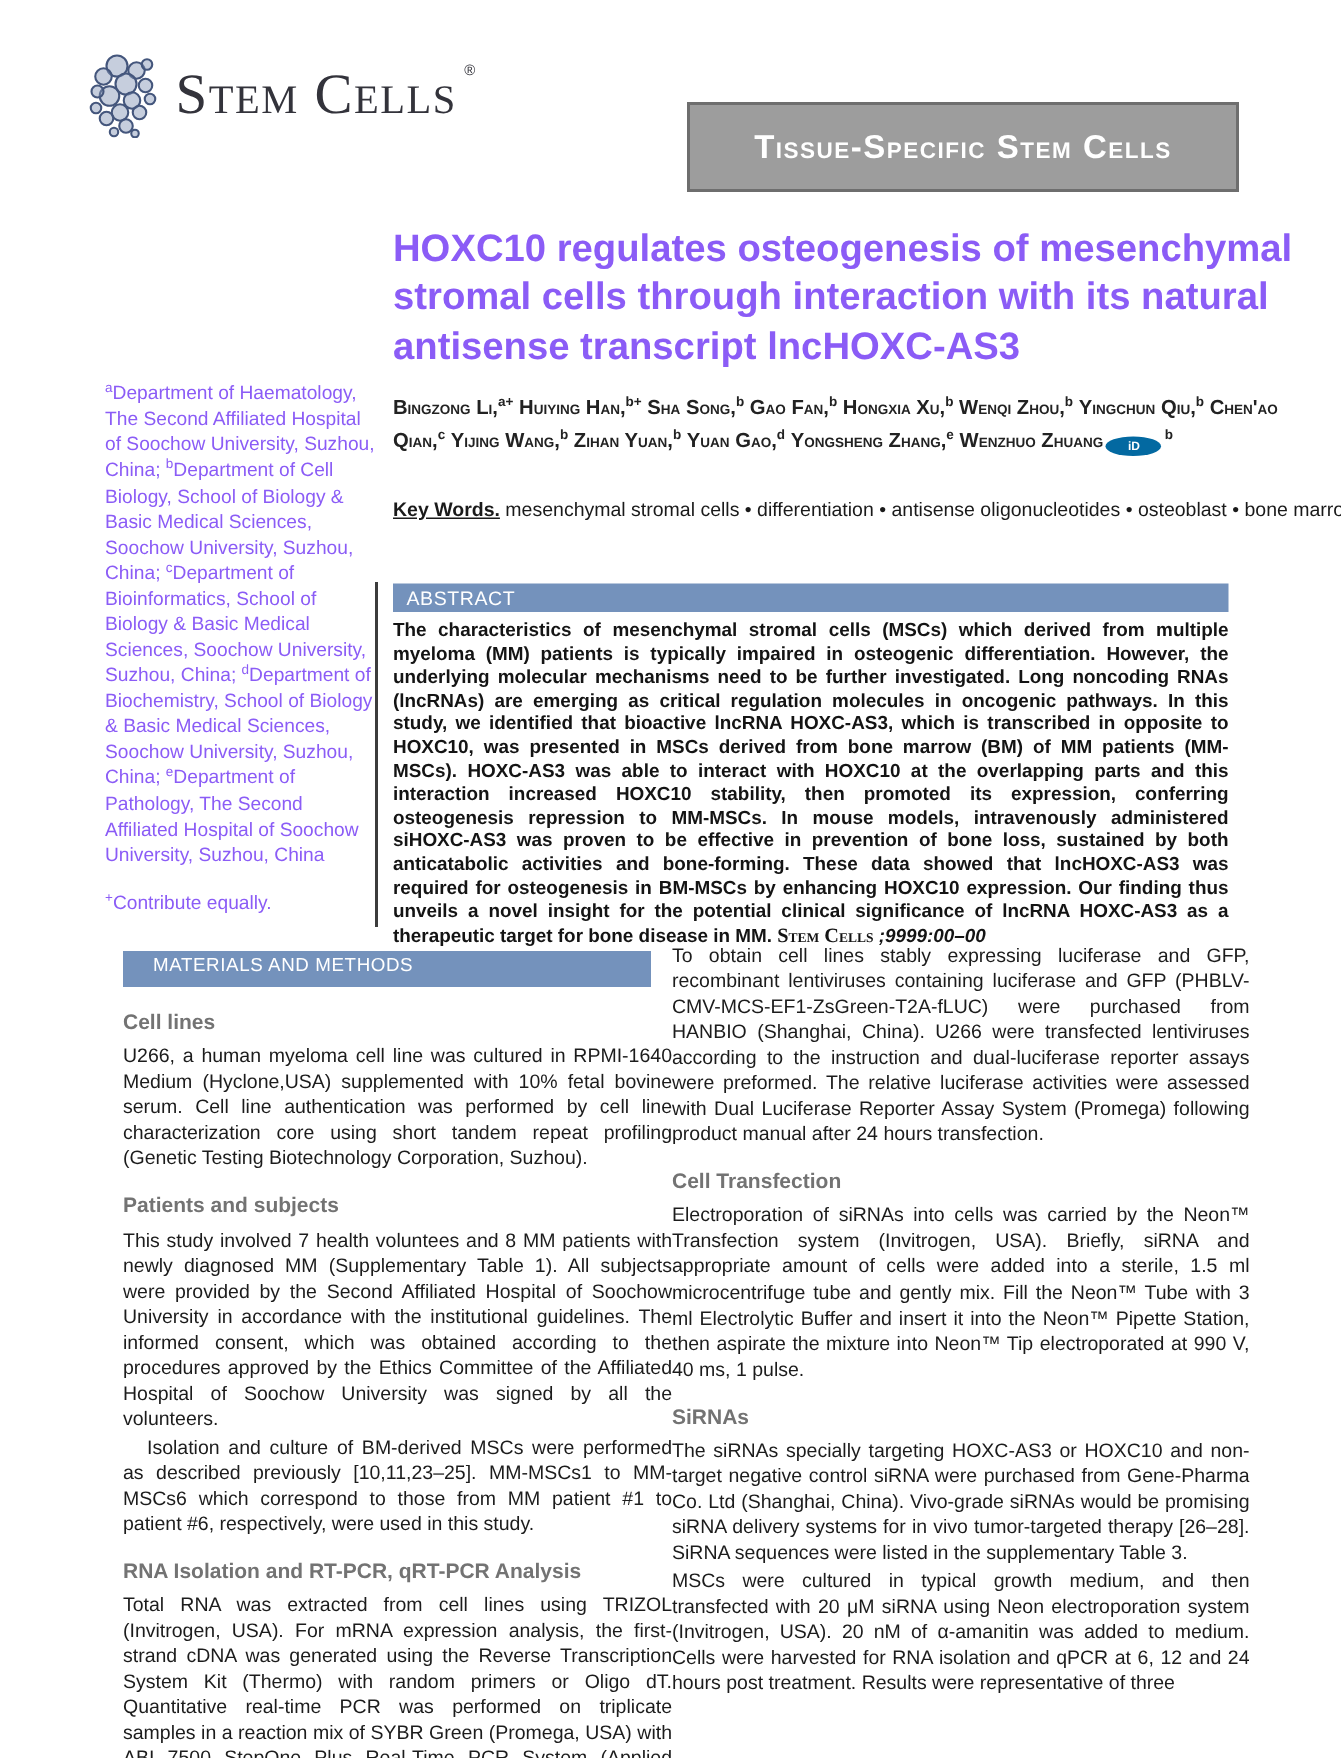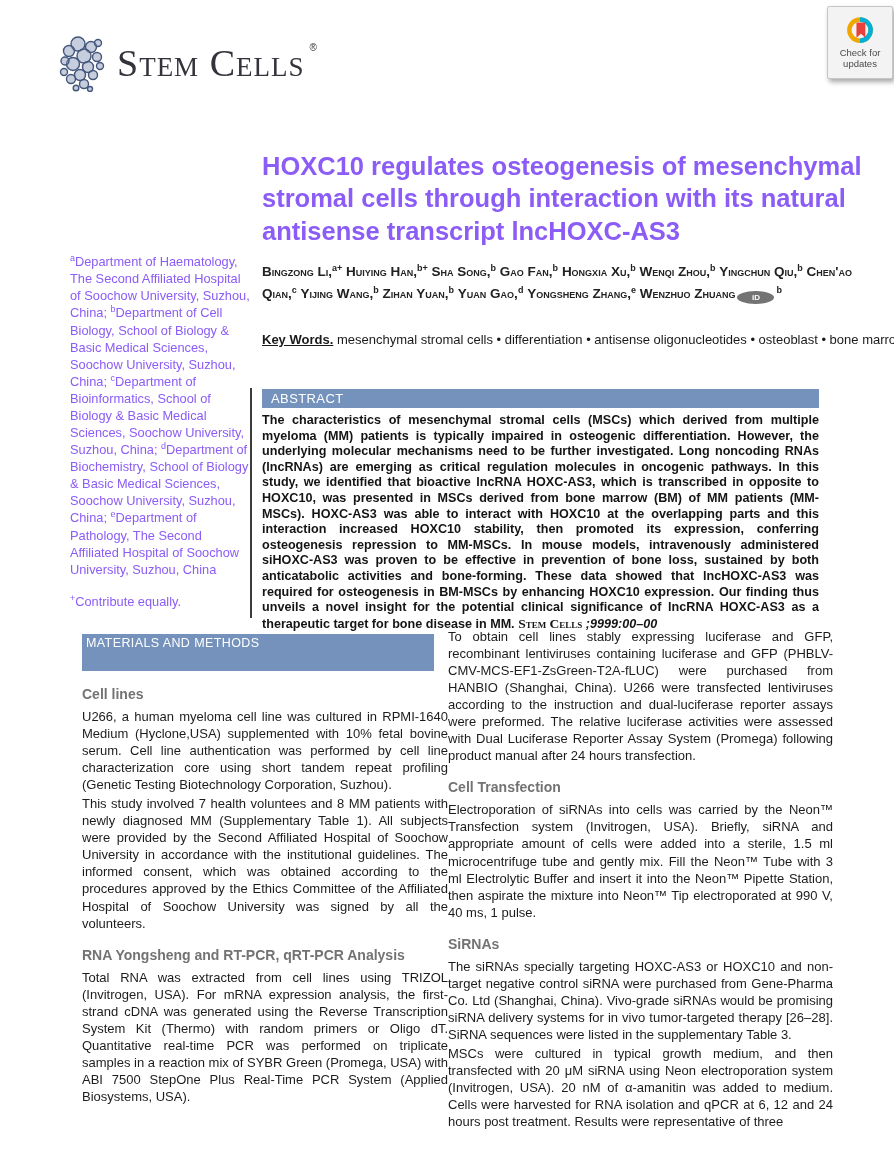--- a/index.html
+++ b/index.html
@@ -25,21 +25,21 @@
           display:flex;align-items:center;justify-content:center;}
 
   
   .title{position:absolute;left:262px;top:150px;width:610px;
          font-size:25.5px;font-weight:bold;line-height:1.27;color:#8b5cf6;white-space:pre-line;}
   .authors{position:absolute;left:262px;top:260px;width:612px;
            font-size:13.5px;font-weight:bold;line-height:1.65;color:#222;}
   .a-name{font-variant:small-caps;}
   .authors sup{font-size:9px;}
   .orcid{display:inline-block;width:37px;height:13px;border-radius:50%;
-         background:#737373;color:#fff;font-size:8px;font-weight:bold;
+         background:#0369a1;color:#fff;font-size:8px;font-weight:bold;
          text-align:center;line-height:13px;margin:0 2px;vertical-align:-2px;cursor:pointer;}
   .keywords{position:absolute;left:262px;top:331px;width:604px;
             font-size:13px;line-height:1.45;color:#1a1a1a;
             padding-left:84px;text-indent:-84px;}
   .kw-label{font-weight:bold;text-decoration:underline;}
 
   
   .divider-v{position:absolute;left:250px;top:388px;height:230px;border-left:2px solid #3c3c3c;}
   .bar{background:#7492bc;color:#ffffff;font-weight:normal;box-sizing:border-box;}
   .abstract-bar{position:absolute;left:262px;top:389px;width:557px;height:19px;
@@ -55,22 +55,22 @@
   .sidebar{position:absolute;left:70px;top:253px;width:182px;height:366px;overflow:hidden;
            font-size:12.8px;line-height:1.33;color:#8b5cf6;}
   .sidebar p{margin:0 0 15px 0;}
   .sidebar sup{font-size:9px;}
 
   
   .col{position:absolute;top:628px;height:544px;overflow:hidden;
        font-size:13px;line-height:1.31;text-align:justify;color:#1c1c1c;}
   .col-left{left:82px;width:366px;}
   .col-right{left:448px;width:385px;}
-  .methods-bar{height:37px;width:352px;font-size:12.5px;line-height:19px;
-               padding-left:4px;letter-spacing:.4px;margin:6px 0 12px 0;}
+  .methods-bar{height:24px;width:352px;font-size:12.5px;line-height:19px;
+               padding-left:20px;letter-spacing:.4px;margin:6px 0 12px 0;}
   .col h3{font-size:14px;margin:14px 0 5px 0;text-align:left;color:#737373;}
   .col p{margin:0 0 2px 0;}
   .col p.indent{text-indent:16px;}
 </style>
 </head>
 <body>
 
 <div class="page">
 
   <div class="logo">
@@ -92,29 +92,22 @@
           <circle cx="6" cy="38" r="3.5"></circle>
         <circle cx="42" cy="32" r="3.5"></circle>
           <circle cx="18" cy="54" r="2.8"></circle>
         <circle cx="32" cy="55" r="2.5"></circle>
       </g>
     </svg>
     <span class="logo-text">Stem Cells</span>
     <span class="reg">®</span>
   </div>
 
-  <div class="crossmark">
-    <svg width="32" height="32" viewBox="0 0 36 36">
-      <circle cx="18" cy="17" r="12" fill="none" stroke="#f0a800" stroke-width="5"></circle>
-      <path d="M18 5 A12 12 0 0 1 18 29" fill="none" stroke="#00b0d8" stroke-width="5"></path>
-      <path d="M14 8.5 h10 v17 l-5 -4.5 l-5 4.5 z" fill="#e8413c"></path>
-    </svg>
-    <span class="cm-text">Check for updates</span>
-  </div>
 
+  <div class="banner">Tissue-Specific Stem Cells</div>
 
   <h1 class="title" style="margin:0;">HOXC10 regulates osteogenesis of mesenchymal
 stromal cells through interaction with its natural
 antisense transcript lncHOXC-AS3</h1>
 
   <div class="authors"><span><span class="a-name">Bingzong Li,</span><sup>a+</sup></span> <span><span class="a-name">Huiying Han,</span><sup>b+</sup></span> <span><span class="a-name">Sha Song,</span><sup>b</sup></span> <span><span class="a-name">Gao Fan,</span><sup>b</sup></span> <span><span class="a-name">Hongxia Xu,</span><sup>b</sup></span> <span><span class="a-name">Wenqi Zhou,</span><sup>b</sup></span> <span><span class="a-name">Yingchun Qiu,</span><sup>b</sup></span> <span><span class="a-name">Chen'ao Qian,</span><sup>c</sup></span> <span><span class="a-name">Yijing Wang,</span><sup>b</sup></span> <span><span class="a-name">Zihan Yuan,</span><sup>b</sup></span> <span><span class="a-name">Yuan Gao,</span><sup>d</sup></span> <span><span class="a-name">Yongsheng Zhang,</span><sup>e</sup></span> <span><span class="a-name">Wenzhuo Zhuang</span><span class="orcid">iD</span><sup>b</sup></span> </div>
 
   <div class="keywords"><span class="kw-label">Key Words.</span> <span>mesenchymal stromal cells • differentiation • antisense oligonucleotides • osteoblast • bone marrow</span></div>
 
   <div class="sidebar">
@@ -128,22 +121,24 @@
   <div class="abstract-text">
     <span>The characteristics of mesenchymal stromal cells (MSCs) which derived from multiple myeloma (MM) patients is typically impaired in osteogenic differentiation. However, the underlying molecular mechanisms need to be further investigated. Long noncoding RNAs (lncRNAs) are emerging as critical regulation molecules in oncogenic pathways. In this study, we identified that bioactive lncRNA HOXC-AS3, which is transcribed in opposite to HOXC10, was presented in MSCs derived from bone marrow (BM) of MM patients (MM-MSCs). HOXC-AS3 was able to interact with HOXC10 at the overlapping parts and this interaction increased HOXC10 stability, then promoted its expression, conferring osteogenesis repression to MM-MSCs. In mouse models, intravenously administered siHOXC-AS3 was proven to be effective in prevention of bone loss, sustained by both anticatabolic activities and bone-forming. These data showed that lncHOXC-AS3 was required for osteogenesis in BM-MSCs by enhancing HOXC10 expression. Our finding thus unveils a novel insight for the potential clinical significance of lncRNA HOXC-AS3 as a therapeutic target for bone disease in MM.</span>
     <span class="cite-journal">Stem Cells</span>
     <span class="cite-issue">;9999:00–00</span>
   </div>
 
   <div class="col col-left">
     <div class="bar methods-bar">MATERIALS AND METHODS</div>
   <h3>Cell lines</h3>
       <p>U266, a human myeloma cell line was cultured in RPMI-1640 Medium (Hyclone,USA) supplemented with 10% fetal bovine serum. Cell line authentication was performed by cell line characterization core using short tandem repeat profiling (Genetic Testing Biotechnology Corporation, Suzhou).</p>
+      <h3>Patients and subjects</h3>
       <p>This study involved 7 health voluntees and 8 MM patients with newly diagnosed MM (Supplementary Table 1). All subjects were provided by the Second Affiliated Hospital of Soochow University in accordance with the institutional guidelines. The informed consent, which was obtained according to the procedures approved by the Ethics Committee of the Affiliated Hospital of Soochow University was signed by all the volunteers.</p>
-      <h3>RNA Yongsheng and RT-PCR, qRT-PCR Analysis</h3>
+      <p class="indent">Isolation and culture of BM-derived MSCs were performed as described previously [10,11,23–25]. MM-MSCs1 to MM-MSCs6 which correspond to those from MM patient #1 to patient #6, respectively, were used in this study.</p>
+      <h3>RNA Isolation and RT-PCR, qRT-PCR Analysis</h3>
       <p>Total RNA was extracted from cell lines using TRIZOL (Invitrogen, USA). For mRNA expression analysis, the first-strand cDNA was generated using the Reverse Transcription System Kit (Thermo) with random primers or Oligo dT. Quantitative real-time PCR was performed on triplicate samples in a reaction mix of SYBR Green (Promega, USA) with ABI 7500 StepOne Plus Real-Time PCR System (Applied Biosystems, USA).</p>
     </div>
   <div class="col col-right">
       <p>To obtain cell lines stably expressing luciferase and GFP, recombinant lentiviruses containing luciferase and GFP (PHBLV-CMV-MCS-EF1-ZsGreen-T2A-fLUC) were purchased from HANBIO (Shanghai, China). U266 were transfected lentiviruses according to the instruction and dual-luciferase reporter assays were preformed. The relative luciferase activities were assessed with Dual Luciferase Reporter Assay System (Promega) following product manual after 24 hours transfection.</p>
       <h3>Cell Transfection</h3>
       <p>Electroporation of siRNAs into cells was carried by the Neon™ Transfection system (Invitrogen, USA). Briefly, siRNA and appropriate amount of cells were added into a sterile, 1.5 ml microcentrifuge tube and gently mix. Fill the Neon™ Tube with 3 ml Electrolytic Buffer and insert it into the Neon™ Pipette Station, then aspirate the mixture into Neon™ Tip electroporated at 990 V, 40 ms, 1 pulse.</p>
       <h3>SiRNAs</h3>
       <p>The siRNAs specially targeting HOXC-AS3 or HOXC10 and non-target negative control siRNA were purchased from Gene-Pharma Co. Ltd (Shanghai, China). Vivo-grade siRNAs would be promising siRNA delivery systems for in vivo tumor-targeted therapy [26–28]. SiRNA sequences were listed in the supplementary Table 3.</p>
       <p>MSCs were cultured in typical growth medium, and then transfected with 20 μM siRNA using Neon electroporation system (Invitrogen, USA). 20 nM of α-amanitin was added to medium. Cells were harvested for RNA isolation and qPCR at 6, 12 and 24 hours post treatment. Results were representative of three</p>
     </div>

